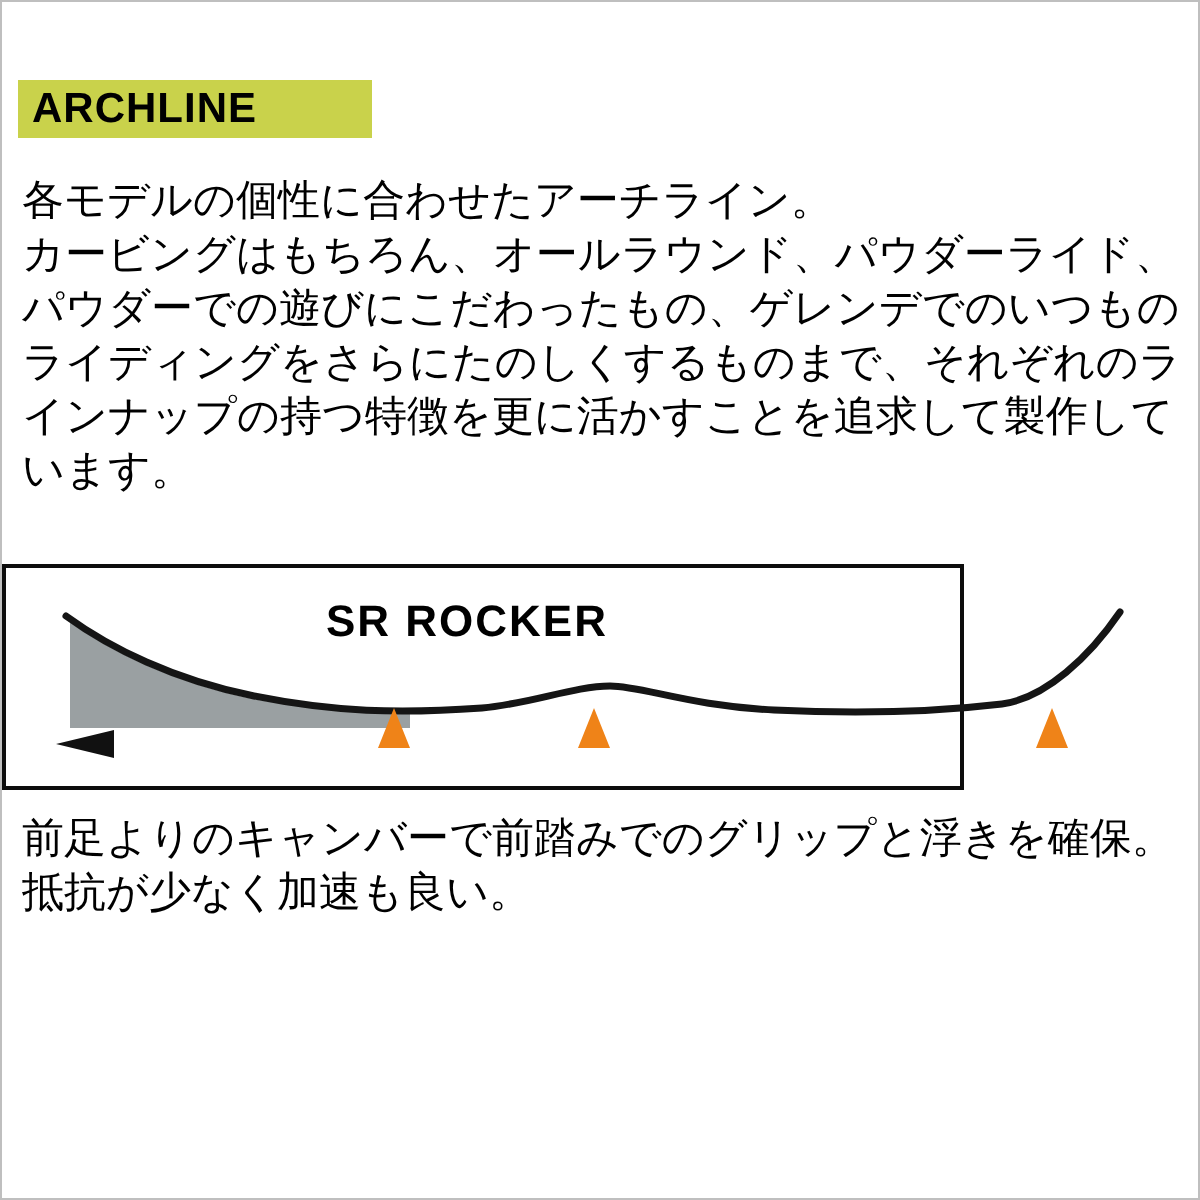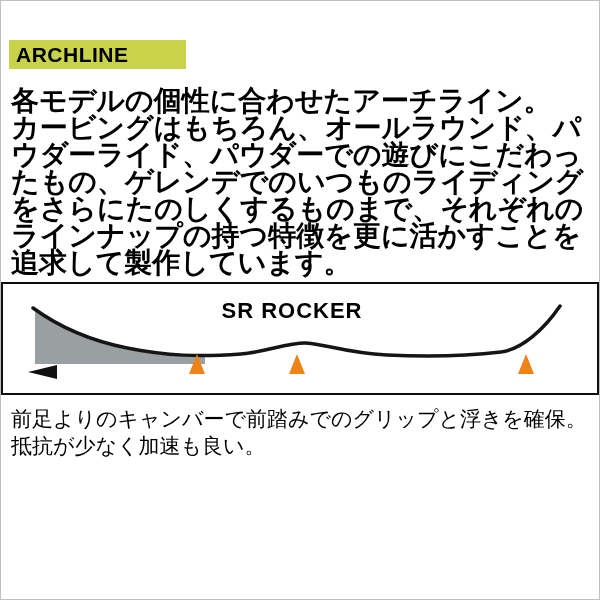--- a/index.html
+++ b/index.html
@@ -27,30 +27,29 @@
     font-weight:bold;
     font-size:21px;
     letter-spacing:0.5px;
     color:#000;
   }
   .intro {
     position:absolute;
     left:10px; top:86px;
     width:582px;
     margin:0;
-    font-size:28px;
+    font-size:21px;
     line-height:27px;
     color:#000;
     word-break:break-all;
-    font-weight:bold;
   }
   .diagram {
     position:absolute;
     left:0; top:281px;
-    width:598px; height:113px;
+    width:481px; height:113px;
     border:2px solid #0d0d0d;
     box-sizing:border-box;
     background:#ffffff;
   }
   .diagram-label {
     position:absolute;
     top:14px; left:0; right:0;
     text-align:center;
     transform:translateX(-8px);
     font-family:"Liberation Sans", sans-serif;

